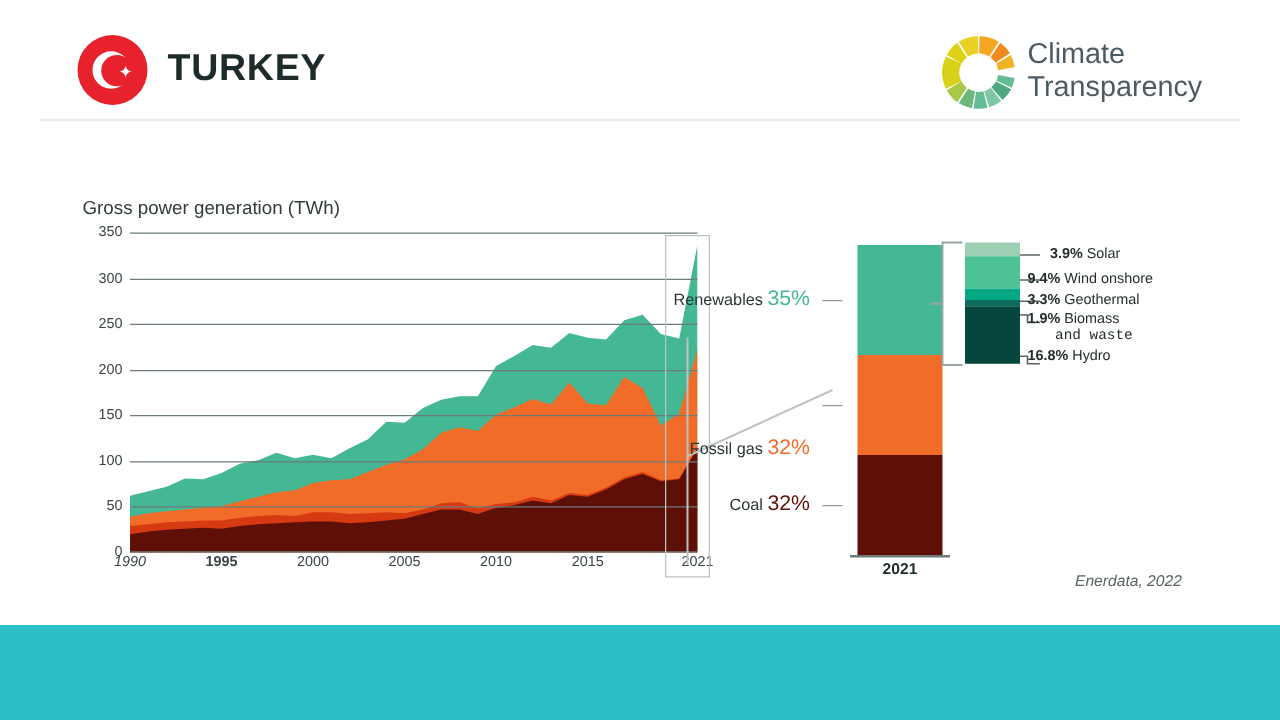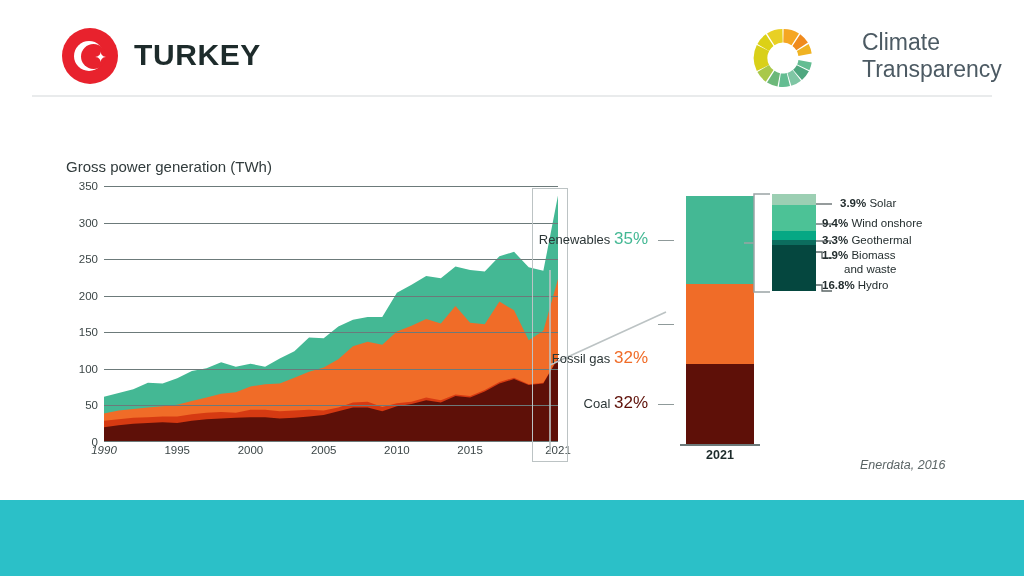--- a/index.html
+++ b/index.html
@@ -30,21 +30,21 @@
   .country-name{
     position:absolute;left:134px;top:38px;
     font-size:30px;font-weight:bold;letter-spacing:.6px;color:#1d2b2b;
   }
 
   .logo-wheel{position:absolute;left:752px;top:27px;width:62px;height:62px;}
   .logo-text{
     position:absolute;left:822px;top:29px;
     font-size:23px;line-height:27px;color:#4c5a63;font-weight:300;
   }
-  .logo-text span{display:block;margin-left:40px;}
+  .logo-text span{display:block;}
 
   .hdr-rule{
     position:absolute;left:32px;top:95px;width:960px;height:2px;background:#e9ebec;
   }
 
   
   .chart-title{
     position:absolute;left:66px;top:122px;font-size:25px;font-weight:bold;color:#16302e;
   }
   .chart-sub{
@@ -92,21 +92,21 @@
   .cat-tick{position:absolute;height:1.4px;background:#8f9a9a;width:16px;}
 
   
   .detailbar{position:absolute;left:772px;top:194px;width:44px;height:97px;}
   .detailbar .seg{position:absolute;left:0;width:100%;}
   .legend{position:absolute;left:822px;top:190px;width:200px;}
   .legend-item{
     position:absolute;font-size:11.5px;color:#242e2f;white-space:nowrap;line-height:14px;
   }
   .legend-item b{font-weight:bold;}
-  .legend-item .l2{display:block;padding-left:22px;}
+  .legend-item .l2{display:block;padding-left:22px;font-family:Liberation Mono, monospace;}
 
   .source{
     position:absolute;left:860px;top:458px;font-size:12.5px;font-style:italic;color:#5b6566;
   }
 
   
   .footer{
     position:absolute;left:0;top:500px;width:1024px;height:76px;background:#2bc0c8;
   }
   .footer-text{
@@ -171,21 +171,21 @@
       <svg id="areasvg" width="454" height="256" viewBox="0 0 454 256" preserveAspectRatio="none">
           <path d="M 0 256.0 L 0.00 210.65 L 14.65 206.99 L 29.29 203.34 L 43.94 196.75 L 58.58 197.49 L 73.23 192.37 L 87.87 185.05 L 102.52 182.13 L 117.16 176.27 L 131.81 180.66 L 146.45 177.74 L 161.10 180.66 L 175.74 172.62 L 190.39 165.30 L 205.03 151.41 L 219.68 152.14 L 234.32 140.43 L 248.97 133.85 L 263.61 130.93 L 278.26 130.93 L 292.90 106.79 L 307.55 98.74 L 322.19 89.97 L 336.84 92.16 L 351.48 80.46 L 366.13 84.11 L 380.77 85.58 L 395.42 70.22 L 410.06 65.83 L 424.71 81.19 L 439.35 84.85 L 454.00 9.51 L 454.0 256.0 Z" fill="#44b894"></path>
           <path d="M 0 256.0 L 0.00 227.47 L 14.65 224.55 L 29.29 223.09 L 43.94 221.62 L 58.58 220.16 L 73.23 218.70 L 87.87 215.04 L 102.52 211.38 L 117.16 207.73 L 131.81 206.26 L 146.45 200.41 L 161.10 198.22 L 175.74 197.49 L 190.39 191.63 L 205.03 185.78 L 219.68 181.39 L 234.32 173.35 L 248.97 160.18 L 263.61 155.79 L 278.26 158.72 L 292.90 145.55 L 307.55 139.70 L 322.19 133.12 L 336.84 137.51 L 351.48 119.95 L 366.13 136.78 L 380.77 138.24 L 395.42 115.57 L 410.06 124.34 L 424.71 154.33 L 439.35 144.82 L 454.00 92.89 L 454.0 256.0 Z" fill="#f06c28"></path>
           <path d="M 0 256.0 L 0.00 234.79 L 14.65 233.33 L 29.29 231.86 L 43.94 231.13 L 58.58 230.40 L 73.23 230.40 L 87.87 228.21 L 102.52 226.74 L 117.16 226.01 L 131.81 226.74 L 146.45 223.82 L 161.10 223.82 L 175.74 225.28 L 190.39 224.55 L 205.03 223.82 L 219.68 224.55 L 234.32 221.62 L 248.97 216.50 L 263.61 215.77 L 278.26 220.89 L 292.90 217.23 L 307.55 215.77 L 322.19 211.38 L 336.84 214.31 L 351.48 208.46 L 366.13 209.92 L 380.77 204.07 L 395.42 196.02 L 410.06 191.63 L 424.71 198.22 L 439.35 196.75 L 454.00 171.89 L 454.0 256.0 Z" fill="#d63a12"></path>
           <path d="M 0 256.0 L 0.00 241.37 L 14.65 239.18 L 29.29 237.71 L 43.94 236.98 L 58.58 236.25 L 73.23 236.98 L 87.87 234.79 L 102.52 233.33 L 117.16 232.59 L 131.81 231.86 L 146.45 231.13 L 161.10 231.13 L 175.74 232.59 L 190.39 231.86 L 205.03 230.40 L 219.68 228.94 L 234.32 225.28 L 248.97 221.62 L 263.61 221.62 L 278.26 225.28 L 292.90 220.16 L 307.55 217.97 L 322.19 214.31 L 336.84 216.50 L 351.48 209.92 L 366.13 211.38 L 380.77 205.53 L 395.42 197.49 L 410.06 193.10 L 424.71 198.95 L 439.35 197.49 L 454.00 172.62 L 454.0 256.0 Z" fill="#5e1008"></path>
         </svg>
       <div class="axis-line"></div>
     <div class="gridline" style="top: 219.429px;"></div><div class="gridline" style="top: 182.857px;"></div><div class="gridline" style="top: 146.286px;"></div><div class="gridline" style="top: 109.714px;"></div><div class="gridline" style="top: 73.1429px;"></div><div class="gridline" style="top: 36.5714px;"></div><div class="gridline" style="top: 0px;"></div></div>
     <div class="xlabels" id="xlabels">
         <div style="left: 0px; font-style: italic;">1990</div>
-        <div style="left: 73.2258px;">1995</div>
+        <div style="left: 73.2258px; font-weight: bold;">1995</div>
         <div style="left: 146.452px;">2000</div>
         <div style="left: 219.677px;">2005</div>
         <div style="left: 292.903px;">2010</div>
         <div style="left: 366.129px;">2015</div>
         <div style="left: 454px;">2021</div>
       </div>
   <div class="hl-box" style="left: 466px; top: 2px; width: 34px; height: 272px;"></div>
     </div>
 
   <svg class="connector" width="160" height="290">
@@ -229,16 +229,16 @@
     <path d="M 0 95 L 6 95 L 6 101 L 16 101" fill="none" stroke="#5b6566" stroke-width="1.3"></path>
   </svg>
   <div class="legend" id="legend">
       <div class="legend-item" style="top: 6px; left: 0px; margin-left: 18px;"><b>3.9%</b> <span>Solar</span></div>
       <div class="legend-item" style="top: 26px; left: 0px;"><b>9.4%</b> <span>Wind onshore</span></div>
       <div class="legend-item" style="top: 43px; left: 0px;"><b>3.3%</b> <span>Geothermal</span></div>
       <div class="legend-item" style="top: 58px; left: 0px;"><b>1.9%</b> <span>Biomass</span><span class="l2">and waste</span></div>
       <div class="legend-item" style="top: 88px; left: 0px;"><b>16.8%</b> <span>Hydro</span></div>
     </div>
 
-  <div class="source">Enerdata, 2016</div>
+  <div class="source">Enerdata, 2022</div>
 
   <div class="footer"></div>
 </div>
 
 </body></html>

